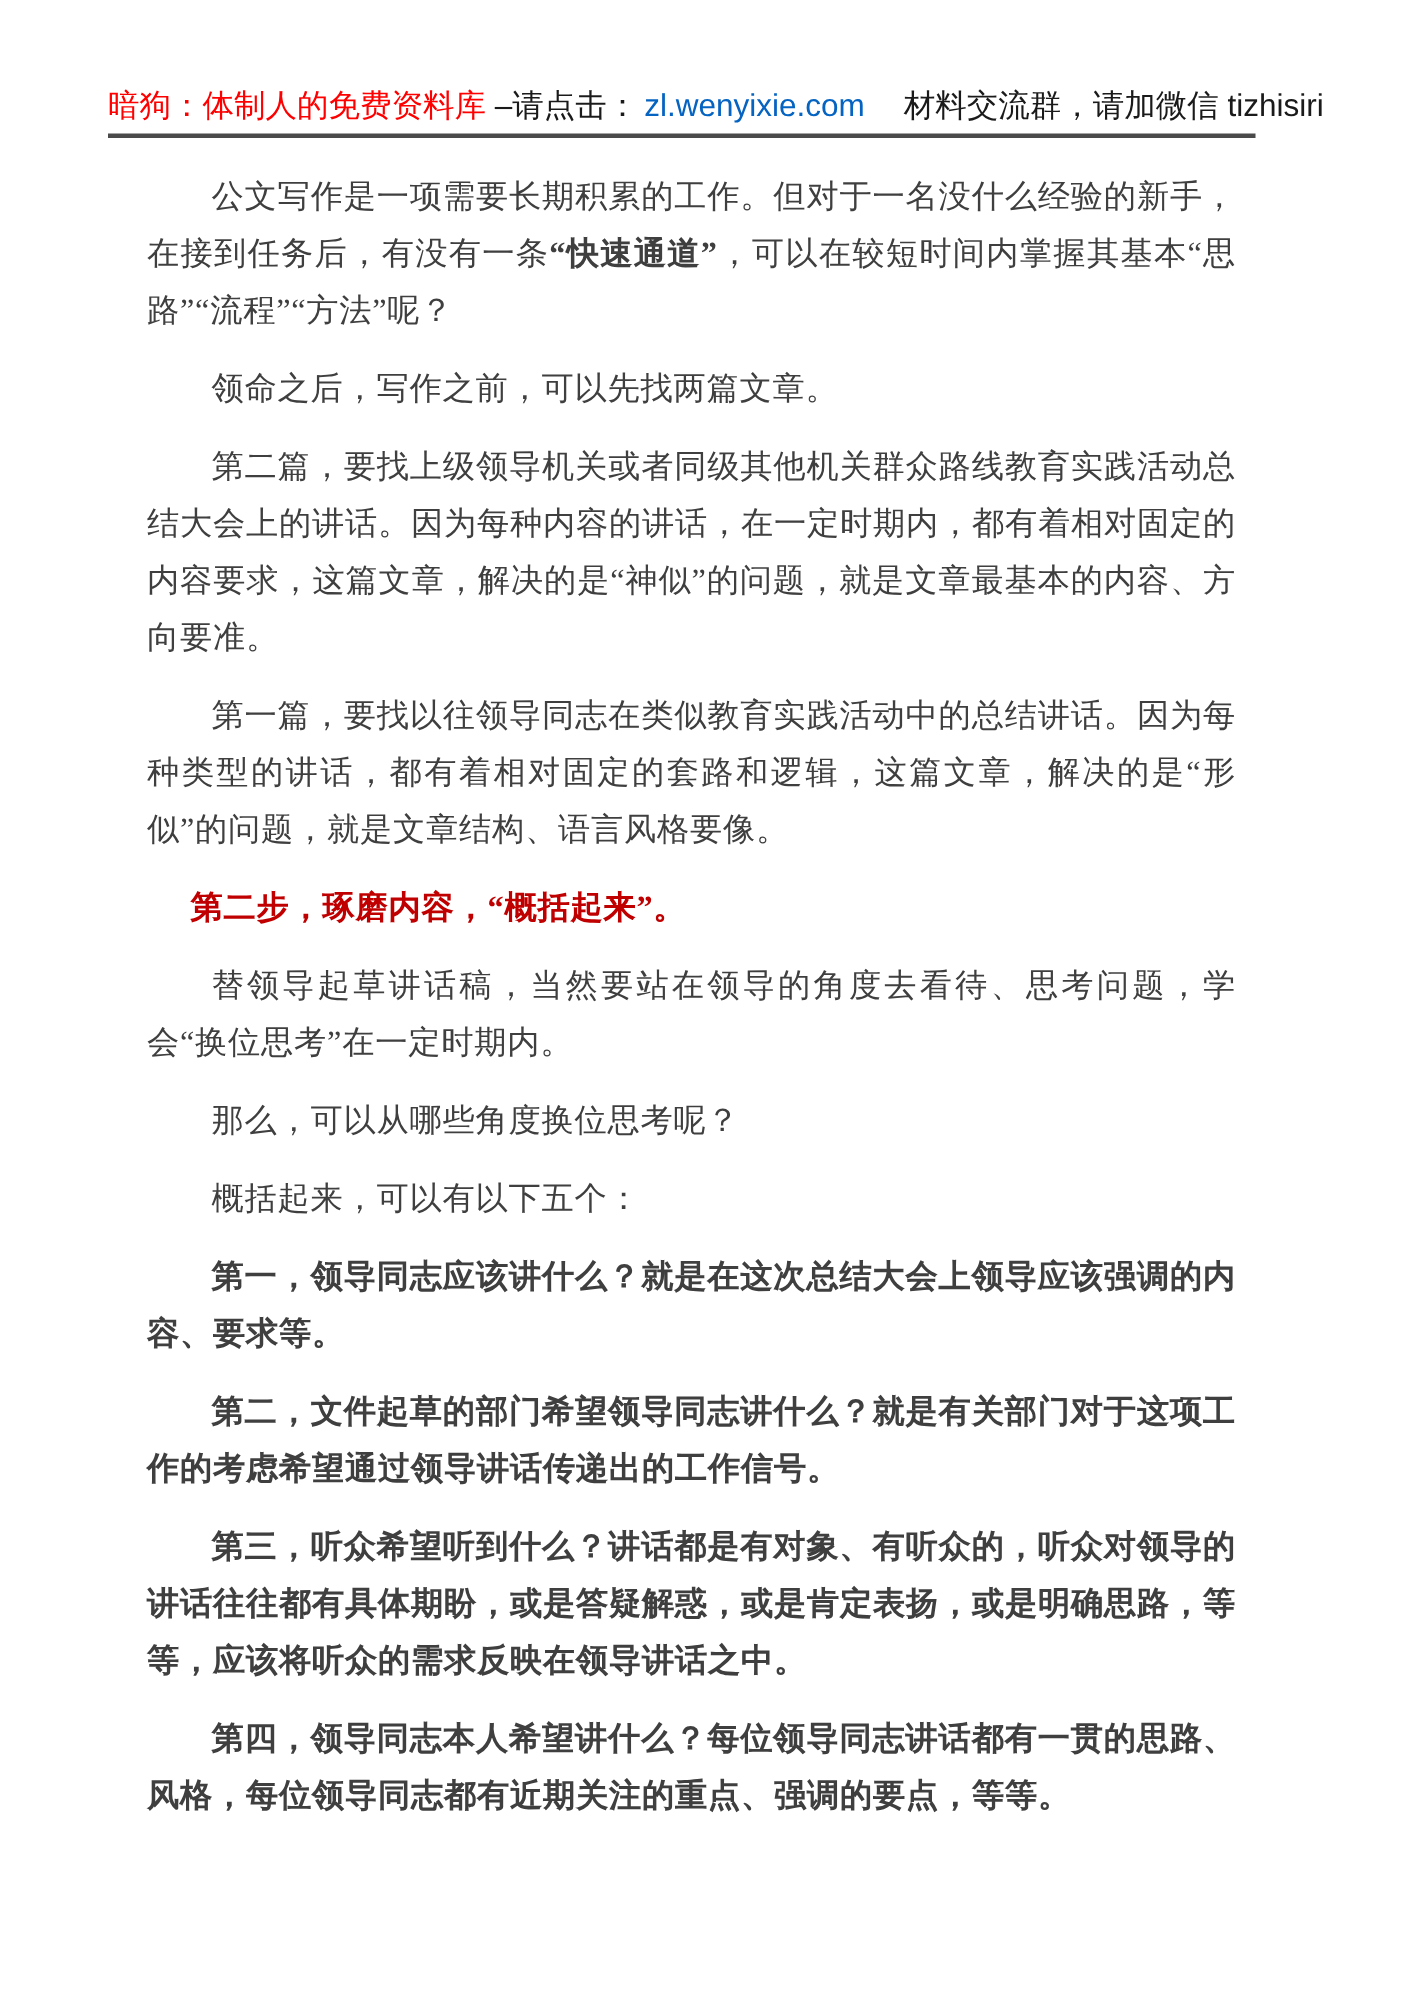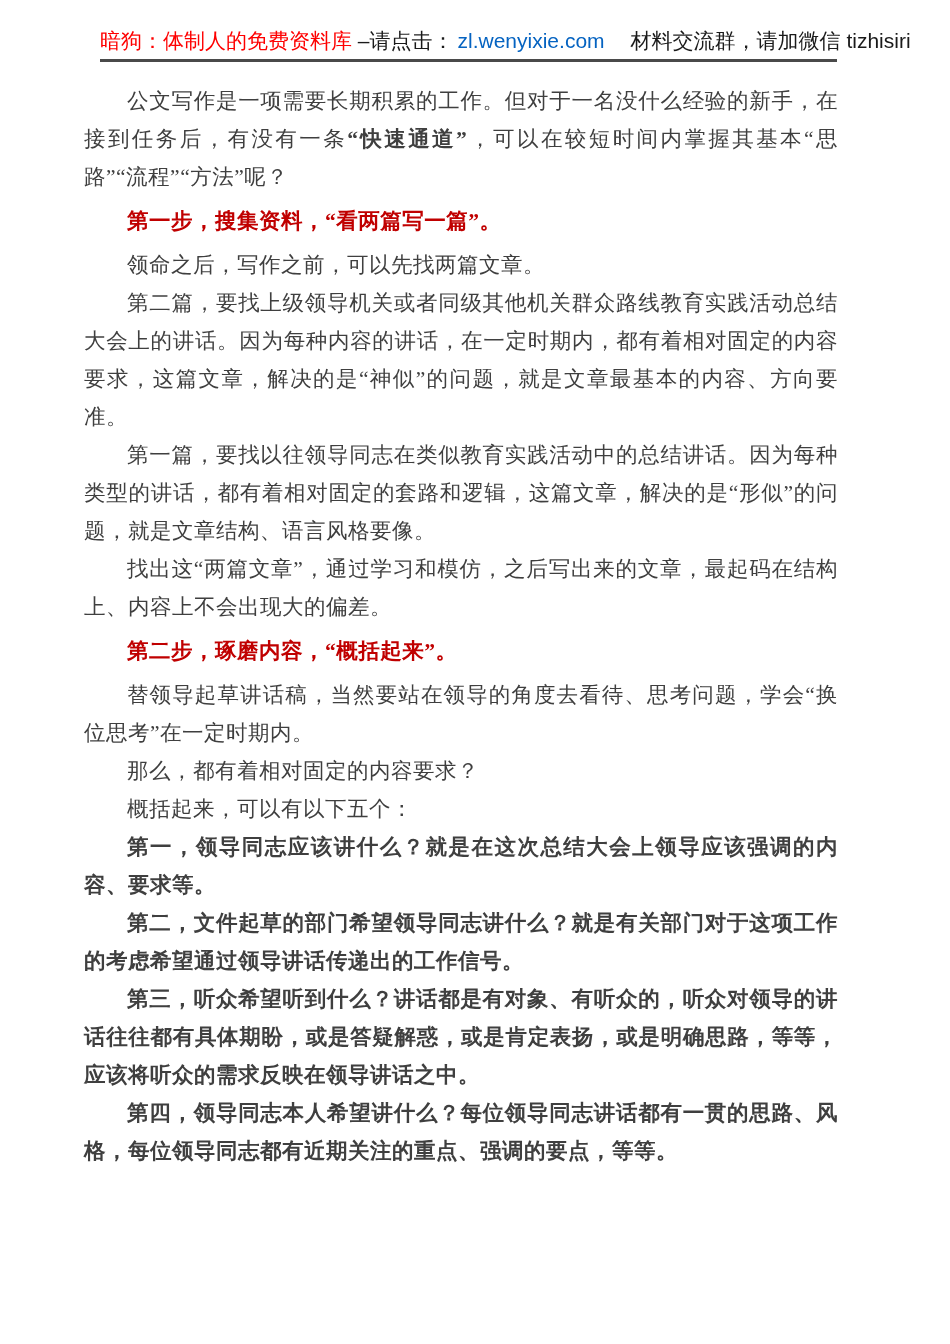--- a/index.html
+++ b/index.html
@@ -7,22 +7,22 @@
     width: 950px;
     height: 1344px;
     background: #ffffff;
     overflow: hidden;
     font-family: "Liberation Serif", serif;
   }
   .page { width: 950px; height: 1344px; position: relative; }
 
   
   .header {
-    margin: 0 113px 0 100px;        
-    padding-top: 28px;
+    margin: 0 113px 0 72px;        
+    padding-top: 58px;
     padding-bottom: 5px;
     border-bottom: 3px solid #4a4a4a;
     text-align: center;
     font-family: "Liberation Sans", sans-serif;
     font-size: 21px;
     line-height: 26px;
     white-space: nowrap;
     color: #1a1a1a;
   }
   .header .brand { color: #fe0000; }
@@ -35,49 +35,47 @@
     margin: 20px 112px 0 84px;      
     width: 754px;
     color: #3f3f3f;
     font-size: 21.5px;
     line-height: 38px;
     text-align: justify;
     letter-spacing: 0.5px;
   }
   .para, .heading {
     text-indent: 2em;
-    margin: 0;
+    margin: 14px;
   }
   .heading {
     color: #c00000;
     font-weight: bold;
     margin: 6px 0;
   }
   .bold { font-weight: bold; }
   .para-bold { font-weight: bold; }
 </style>
 </head>
 <body>
 
 <div class="page">
 
   <div class="header">
     <span class="brand">暗狗：体制人的免费资料库</span><span class="plain"> –请点击：</span><a class="link">zl.wenyixie.com</a><span class="plain gap">材料交流群，请加微信 tizhisiri</span>
   </div>
 
   <div class="doc">
       <div class="para"><span>公文写作是一项需要长期积累的工作。但对于一名没什么经验的新手，在接到任务后，有没有一条</span><span class="bold">“快速通道”</span><span>，可以在较短时间内掌握其基本“思路”“流程”“方法”呢？</span></div>
-      <div class="heading"><span>第一步，搜集资料，“看两篇写一篇”。</span></div>
       <div class="para"><span>领命之后，写作之前，可以先找两篇文章。</span></div>
       <div class="para"><span>第二篇，要找上级领导机关或者同级其他机关群众路线教育实践活动总结大会上的讲话。因为每种内容的讲话，在一定时期内，都有着相对固定的内容要求，这篇文章，解决的是“神似”的问题，就是文章最基本的内容、方向要准。</span></div>
       <div class="para"><span>第一篇，要找以往领导同志在类似教育实践活动中的总结讲话。因为每种类型的讲话，都有着相对固定的套路和逻辑，这篇文章，解决的是“形似”的问题，就是文章结构、语言风格要像。</span></div>
-      <div class="para"><span>找出这“两篇文章”，通过学习和模仿，之后写出来的文章，最起码在结构上、内容上不会出现大的偏差。</span></div>
       <div class="heading"><span>第二步，琢磨内容，“概括起来”。</span></div>
       <div class="para"><span>替领导起草讲话稿，当然要站在领导的角度去看待、思考问题，学会“换位思考”在一定时期内。</span></div>
-      <div class="para"><span>那么，都有着相对固定的内容要求？</span></div>
+      <div class="para"><span>那么，可以从哪些角度换位思考呢？</span></div>
       <div class="para"><span>概括起来，可以有以下五个：</span></div>
       <div class="para para-bold"><span class="bold">第一，领导同志应该讲什么？就是在这次总结大会上领导应该强调的内容、要求等。</span></div>
       <div class="para para-bold"><span class="bold">第二，文件起草的部门希望领导同志讲什么？就是有关部门对于这项工作的考虑希望通过领导讲话传递出的工作信号。</span></div>
       <div class="para para-bold"><span class="bold">第三，听众希望听到什么？讲话都是有对象、有听众的，听众对领导的讲话往往都有具体期盼，或是答疑解惑，或是肯定表扬，或是明确思路，等等，应该将听众的需求反映在领导讲话之中。</span></div>
       <div class="para para-bold"><span class="bold">第四，领导同志本人希望讲什么？每位领导同志讲话都有一贯的思路、风格，每位领导同志都有近期关注的重点、强调的要点，等等。</span></div>
     </div>
 
 </div>
 
 </body></html>

